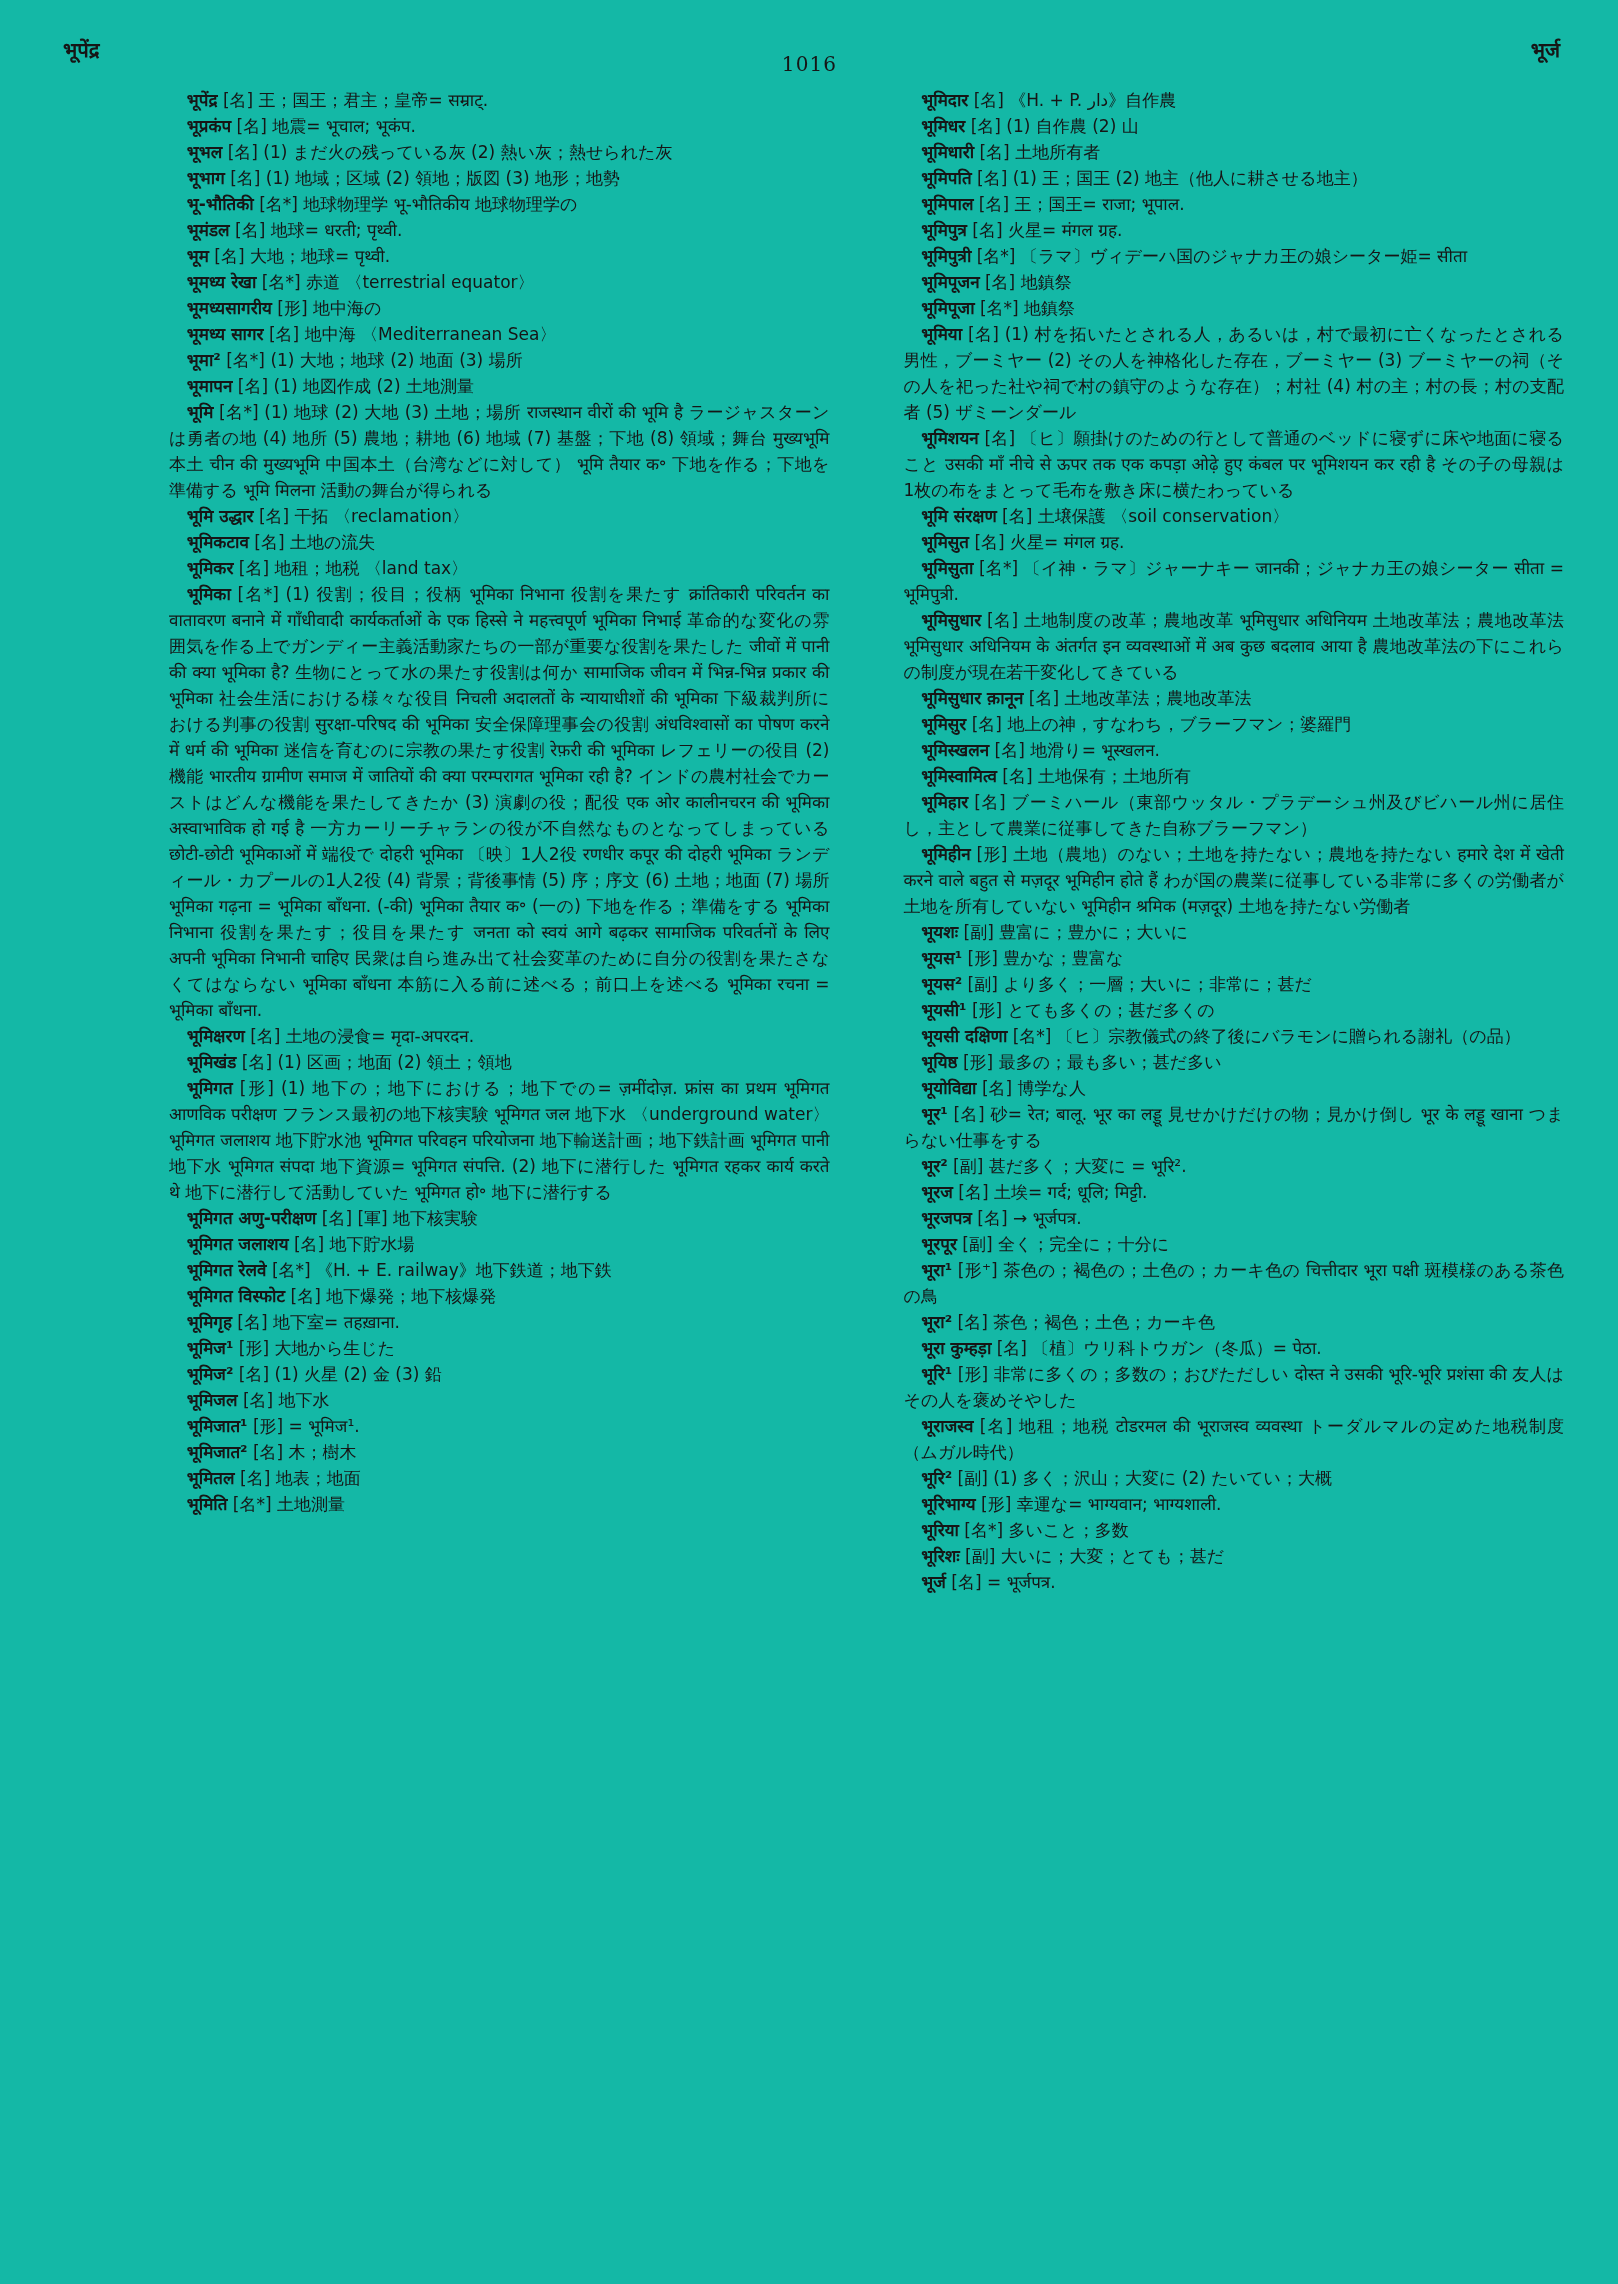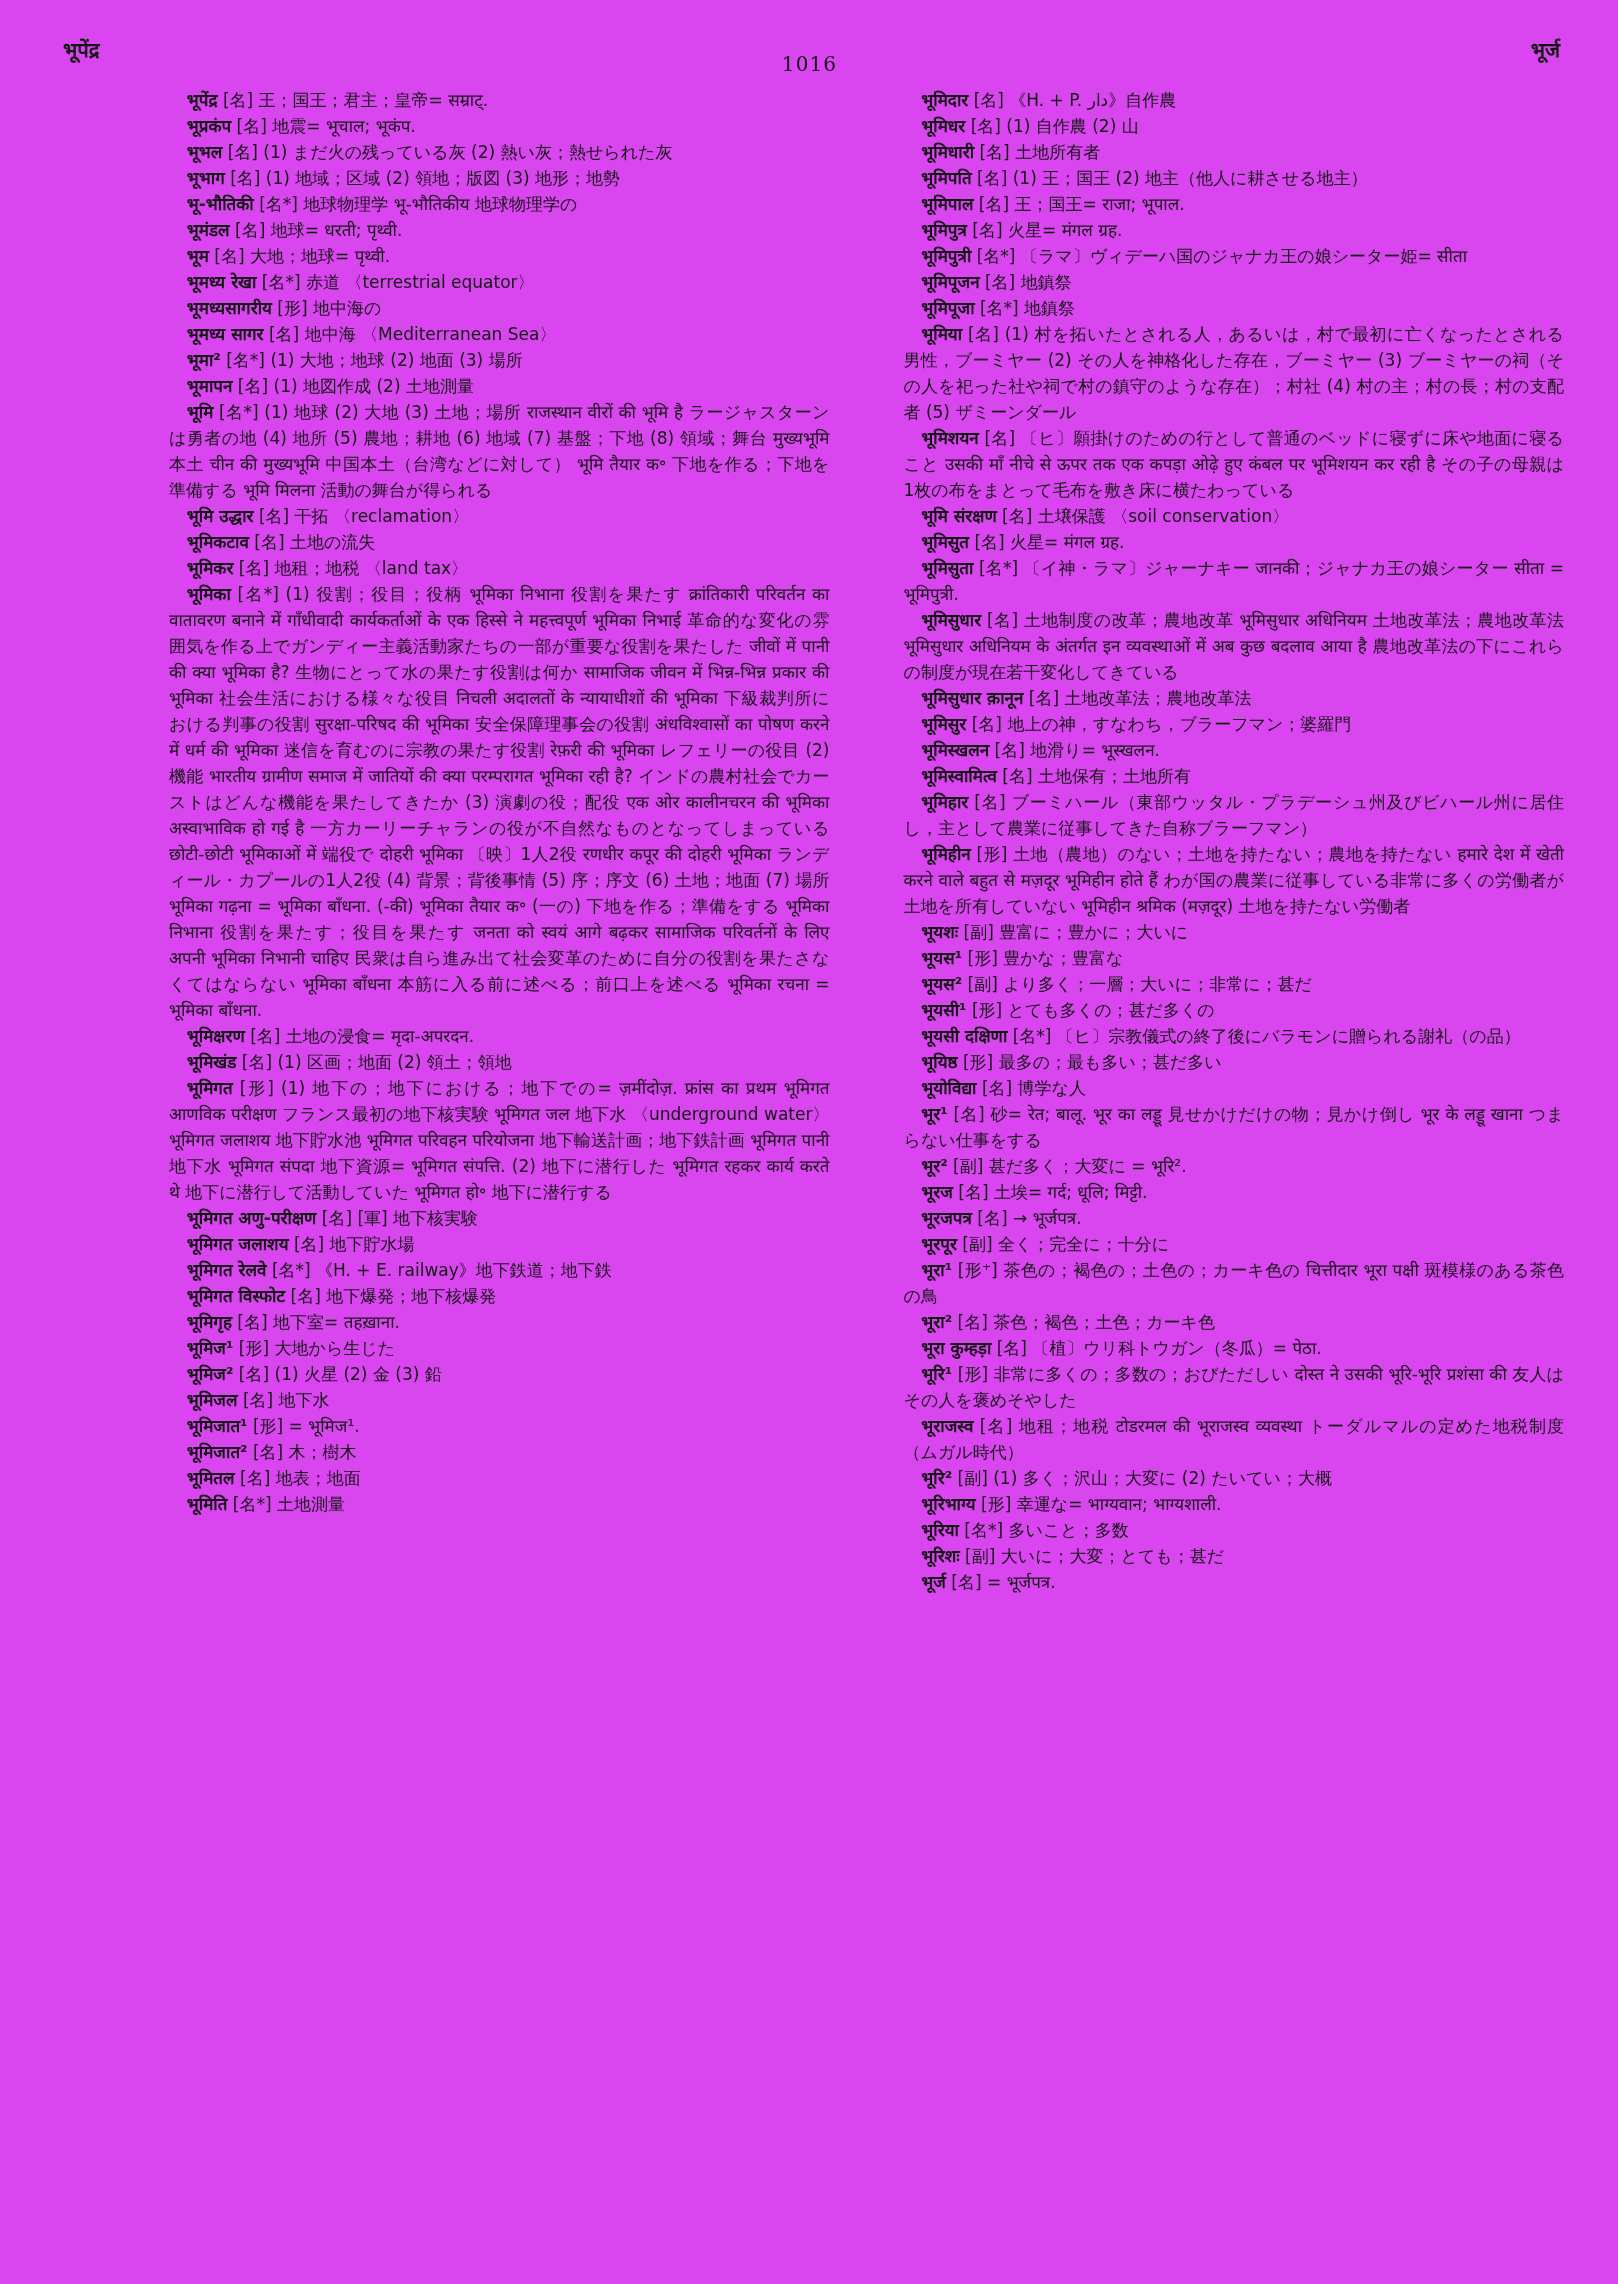--- a/index.html
+++ b/index.html
@@ -5,21 +5,21 @@
   html, body {
     margin: 0;
     padding: 0;
     background: #d9d9d9;
   }
   .page {
     position: relative;
     width: 1619px;
     height: 2284px;
     margin: 0 auto;
-    background: #d946ef;
+    background: #14b8a6;
     color: #161616;
     font-family: "DejaVu Sans", "Liberation Sans", sans-serif;
     box-sizing: border-box;
     overflow: hidden;
   }
   .page-header {
     position: relative;
     display: flex;
     justify-content: space-between;
     align-items: baseline;

